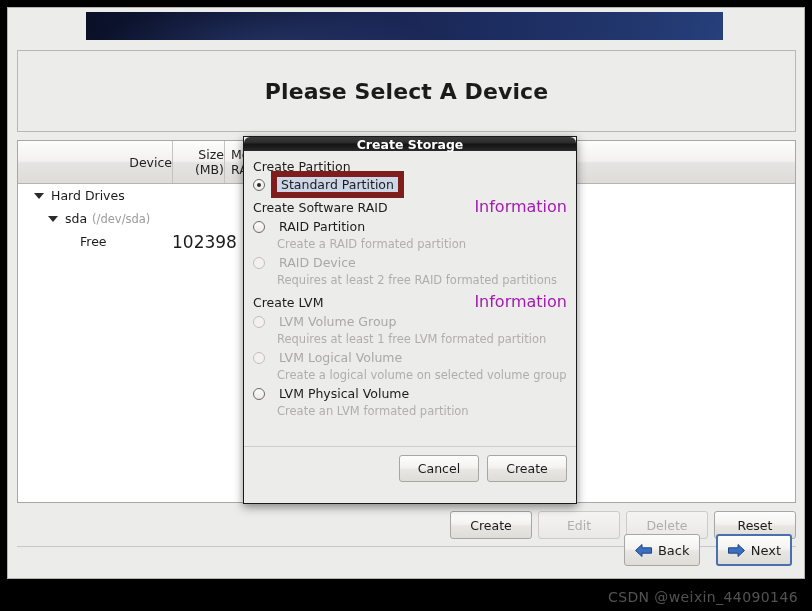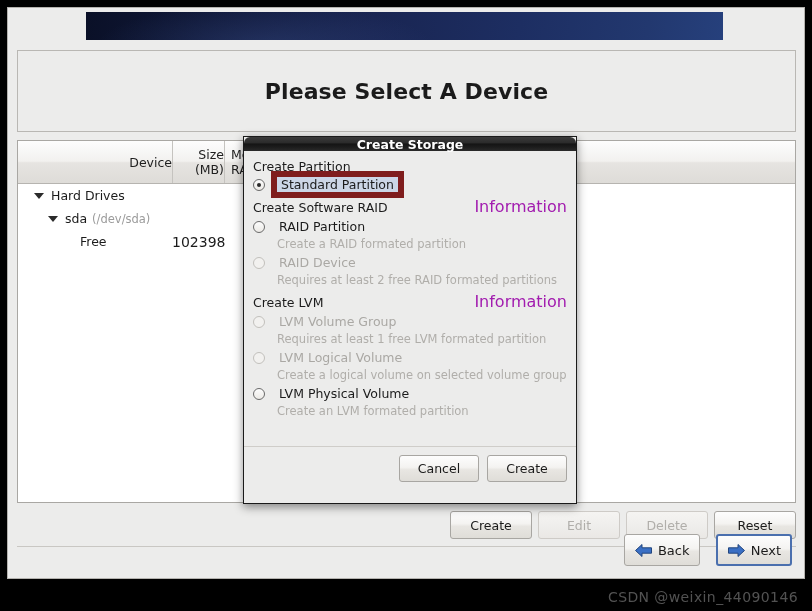--- a/index.html
+++ b/index.html
@@ -107,21 +107,21 @@
     border-right: 5px solid transparent;
     border-top: 6px solid #2b2b2b;
     margin-right: 7px;
   }
   .dev-path { color: #9b9b9b; font-size: 11.5px; margin-left: 5px; }
   .cell-size {
     position: absolute;
     left: 154px; width: 52px;
     text-align: right;
     padding-right: 4px;
-    font-size: 14px;
+    font-size: 17px;
   }
 
   
   #action-row {
     position: absolute;
     left: 9px; top: 503px;
     width: 779px; height: 28px;
     display: flex; justify-content: flex-end; gap: 6px;
   }
   .btn {

